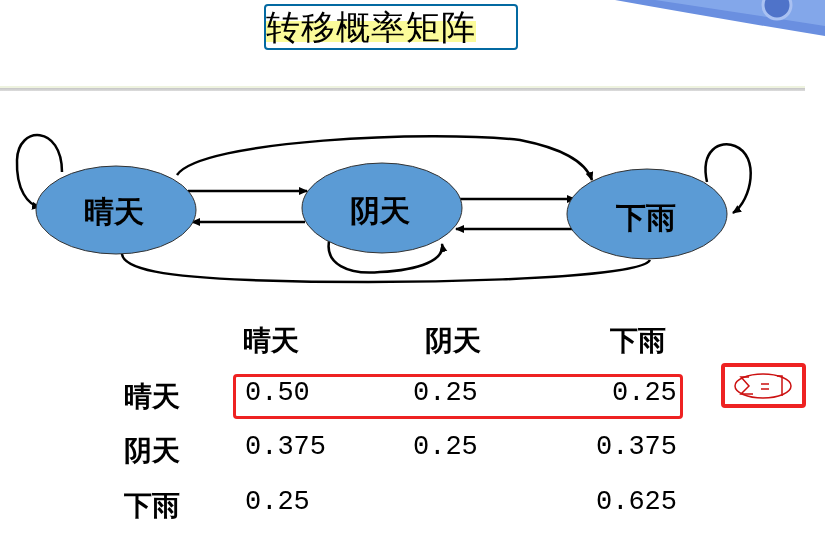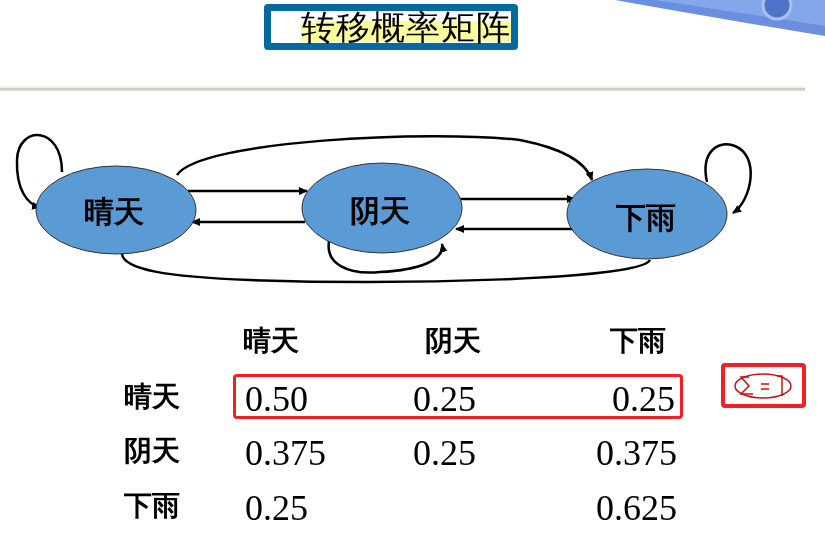--- a/index.html
+++ b/index.html
@@ -4,38 +4,38 @@
 <style>
   html, body { margin: 0; padding: 0; }
   body {
     width: 825px; height: 543px; position: relative; overflow: hidden;
     background: #ffffff;
     font-family: "DejaVu Sans", "Liberation Sans", sans-serif;
   }
   .corner-swoosh { position: absolute; right: 0; top: 0; width: 230px; height: 40px; }
   .title-box {
     position: absolute; left: 264px; top: 4px; width: 254px; height: 46px;
-    border: 7px solid #0369a1; border-radius: 4px; box-sizing: border-box;
-    display: flex; align-items: center; justify-content: flex-end;
+    border: 2px solid #0369a1; border-radius: 4px; box-sizing: border-box;
+    display: flex; align-items: center; justify-content: flex-start;
   }
   .title-text {
     font-size: 34px; font-weight: normal; color: #000; letter-spacing: 1px;
     background: linear-gradient(to bottom, transparent 35%, #fbfb9a 35%, #fbfb9a 88%, transparent 88%);
     line-height: 40px;
   }
   .separator {
     position: absolute; left: 0; top: 86px; width: 805px; height: 5px;
     background: linear-gradient(to bottom, #eef3df 0%, #eef3df 30%, #c9c9c9 50%, #dcdcdc 100%);
   }
   svg.diagram { position: absolute; left: 0; top: 0; }
   .node-label { font-size: 30px; font-weight: bold; fill: #000; }
   .matrix { position: absolute; left: 0; top: 0; width: 825px; height: 543px; }
   .cell { position: absolute; font-size: 28px; color: #000; white-space: nowrap; }
   .hdr { font-weight: bold; }
-  .num { font-family: Liberation Serif, serif; font-size: 36px; }
+  .num { font-family: Liberation Mono, monospace; font-size: 27px; }
   .row-highlight {
     position: absolute; left: 233px; top: 374px; width: 450px; height: 45px;
     border: 3px solid #ee2222; border-radius: 4px; box-sizing: border-box;
   }
   .sum-box {
     position: absolute; left: 721px; top: 363px; width: 85px; height: 45px;
     border: 4px solid #ee2222; border-radius: 4px; box-sizing: border-box;
   }
 </style>
 </head>

